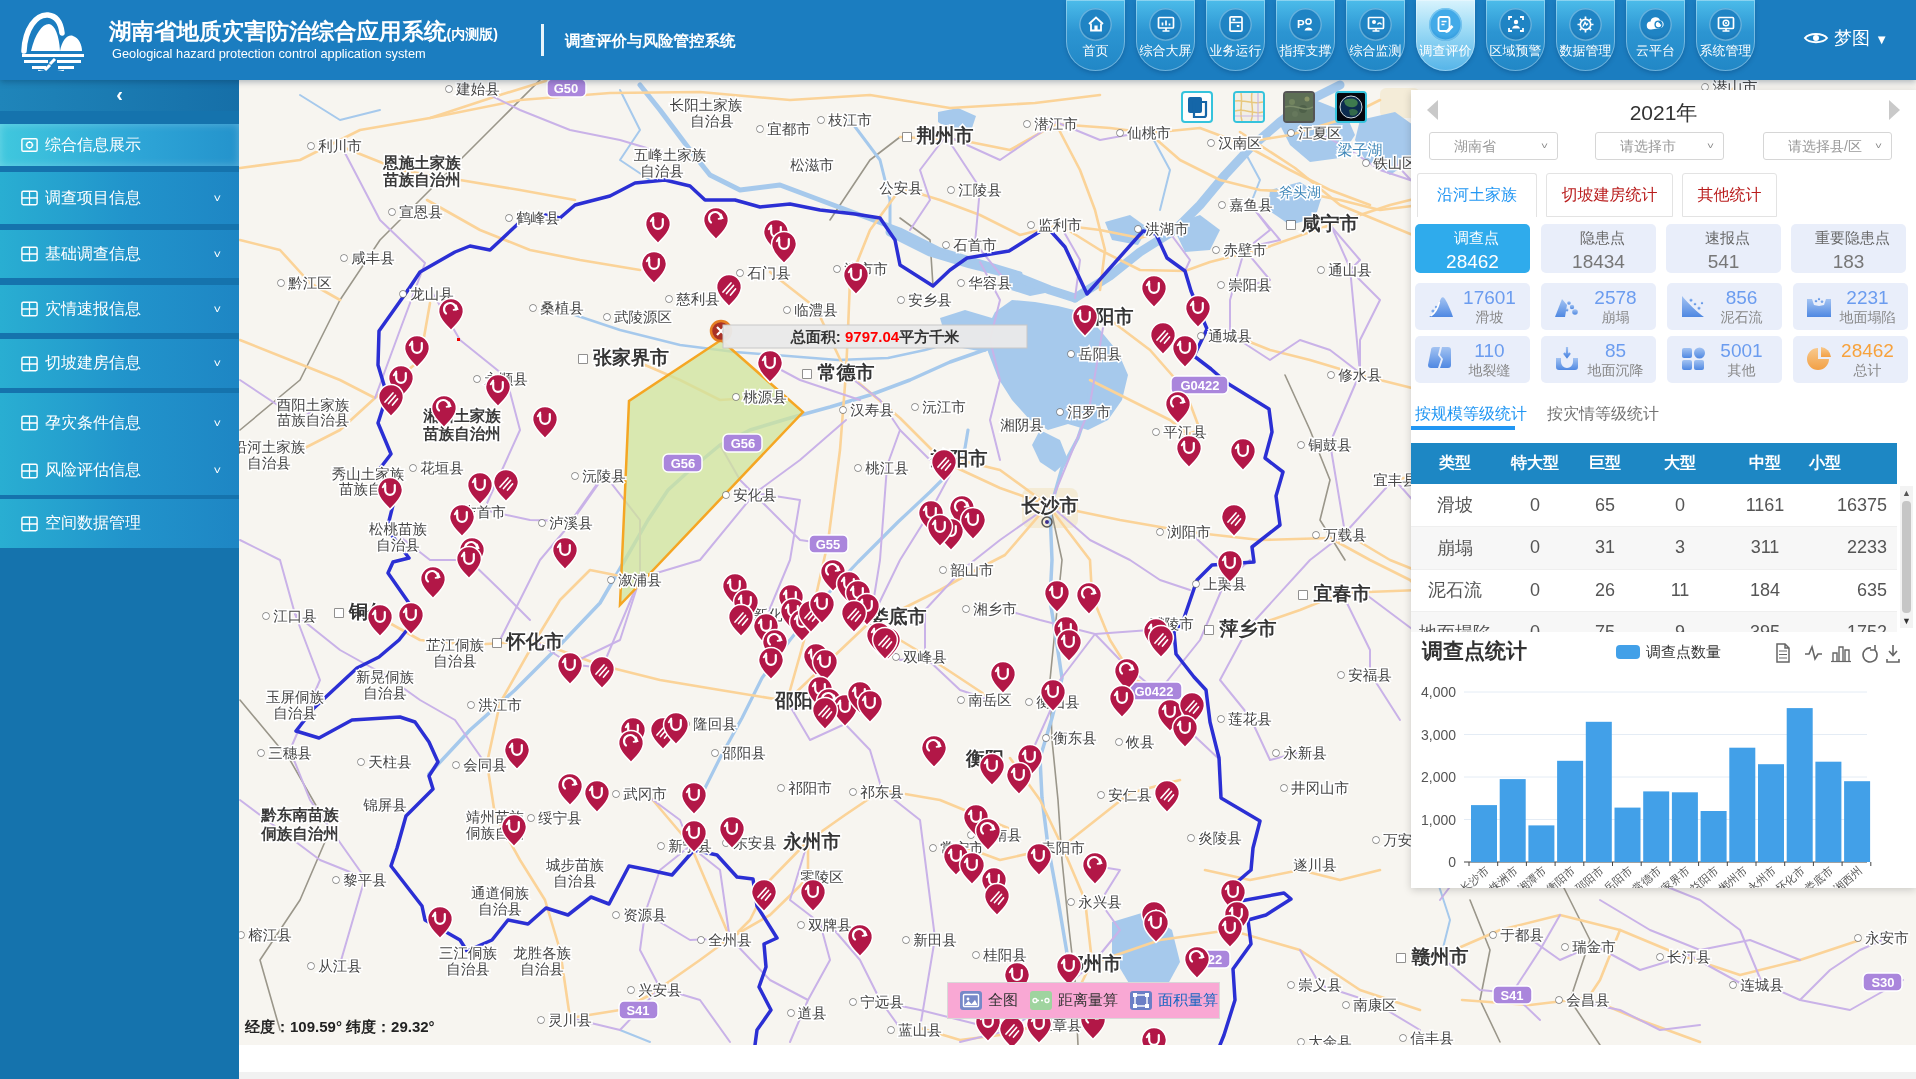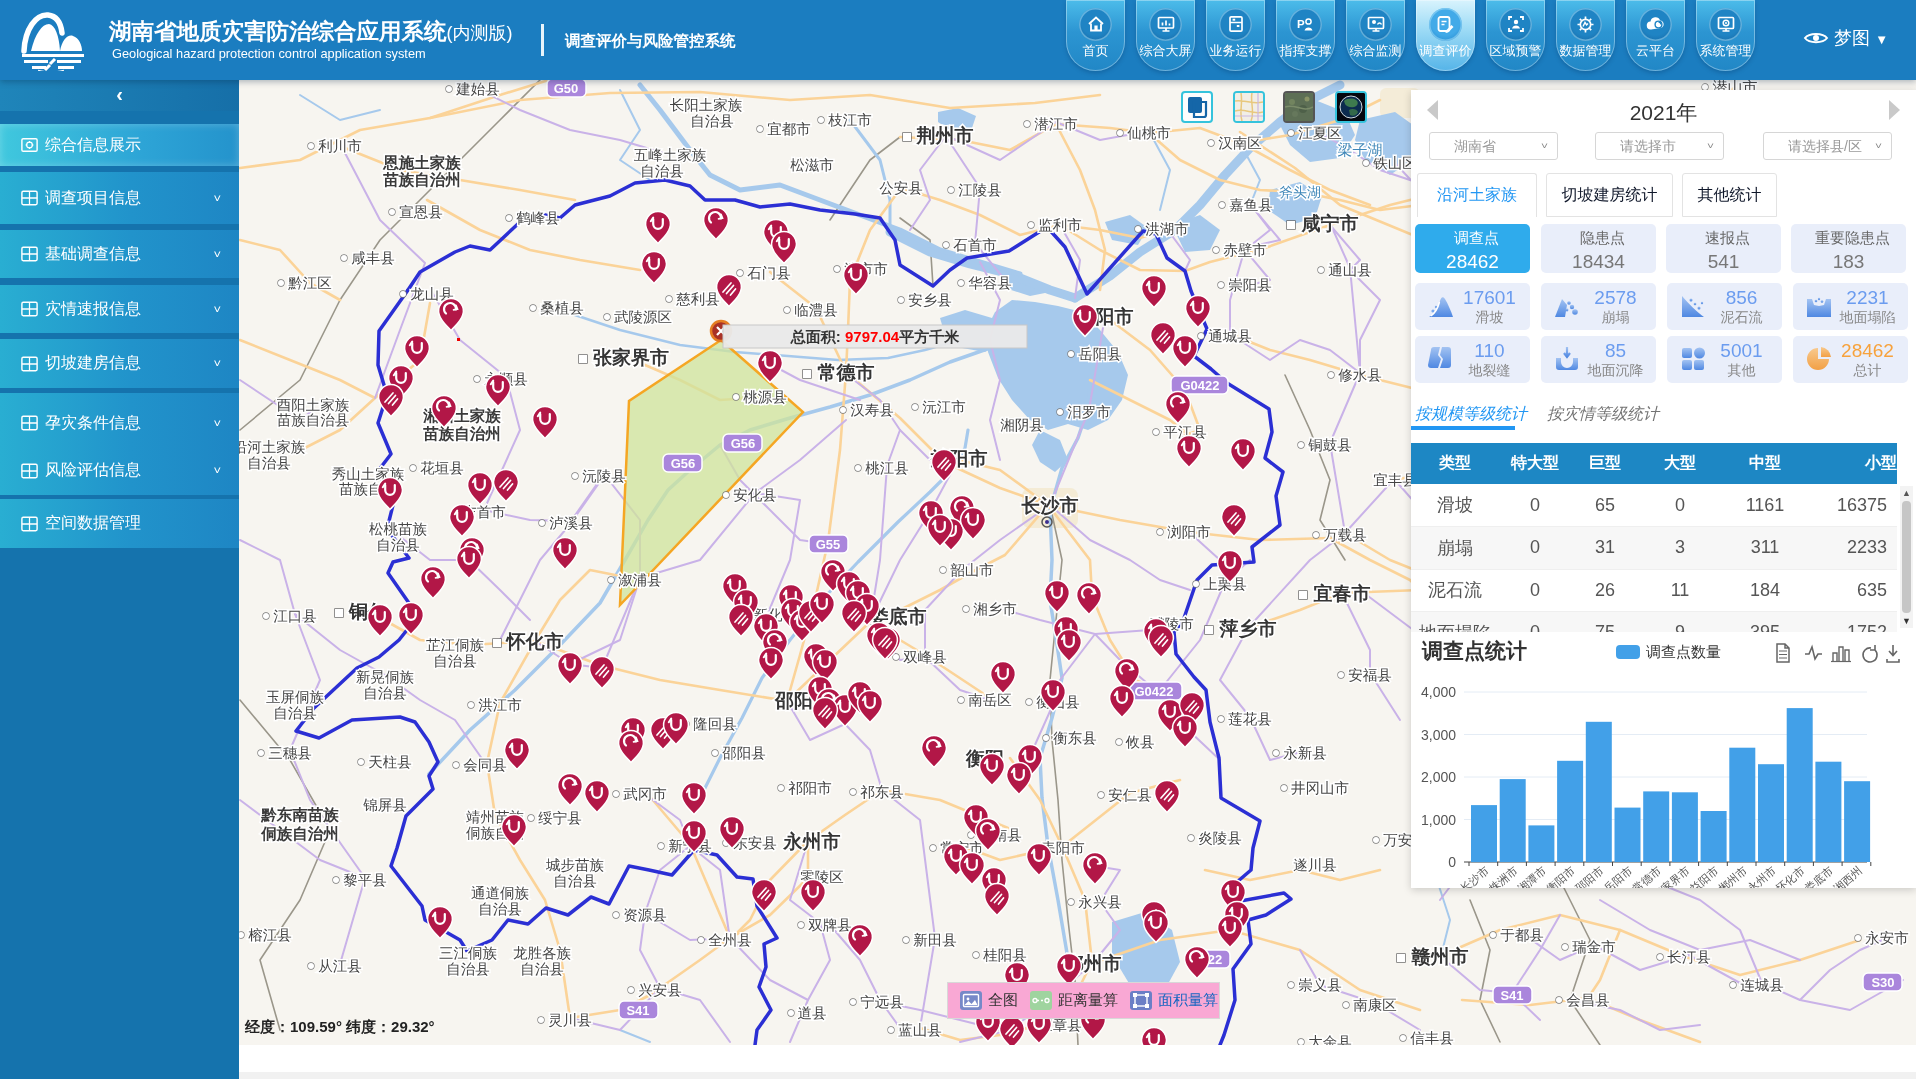--- a/index.html
+++ b/index.html
@@ -1,21 +1,21 @@
 <!DOCTYPE html>
 <html><head><meta charset="utf-8"><title>湖南省地质灾害防治综合应用系统</title>
 <style>
 *{margin:0;padding:0;box-sizing:border-box;font-family:"Liberation Sans",sans-serif;}
 html,body{width:1916px;height:1079px;overflow:hidden;background:#f0f0f0;}
 #app{position:relative;width:1916px;height:1079px;}
 
 #hdr{position:absolute;left:0;top:0;width:1916px;height:80px;background:#1b7dc0;z-index:30;box-shadow:0 2px 6px rgba(0,30,60,.3);}
 #logo{position:absolute;left:20px;top:9px;}
 #title{position:absolute;left:109px;top:16px;color:#fff;font-size:22.5px;font-weight:bold;white-space:nowrap;}
-#title .nc{font-size:18px;font-weight:normal;}
+#title .nc{font-size:14px;font-weight:bold;}
 #subtitle{position:absolute;left:112px;top:46px;color:#fff;font-size:12.8px;white-space:nowrap;}
 #hdiv{position:absolute;left:541px;top:24px;width:3px;height:32px;background:#e8f4fb;}
 #systext{position:absolute;left:565px;top:31px;color:#fff;font-size:15.5px;font-weight:bold;}
 .nav{position:absolute;top:0;width:59px;height:71px;border-radius:0 0 30px 30px;
  background:linear-gradient(180deg,#4cbcea 0%,#2c95d2 45%,#2187c6 100%);
  box-shadow:inset 0 0 0 1px rgba(255,255,255,.35),0 2px 4px rgba(0,40,80,.25);text-align:center;}
 .nav.act{background:linear-gradient(180deg,#d8f3fd 0%,#9fdcf6 40%,#55b4e8 100%);}
 .nav .cir{position:absolute;left:13px;top:8px;width:33px;height:33px;border-radius:50%;
  background:radial-gradient(circle at 50% 38%,#1f84c4 55%,#14639f 100%);
  box-shadow:inset 0 0 0 1.5px rgba(170,225,250,.5);}
@@ -48,35 +48,35 @@
 #panel{position:absolute;left:1411px;top:90px;width:505px;height:798px;background:#fff;z-index:20;box-shadow:0 2px 8px rgba(0,0,0,.18);overflow:hidden;}
 #yearbar{position:relative;height:40px;}
 #yearbar .yr{position:absolute;left:0;right:0;top:9px;text-align:center;font-size:21px;color:#333;}
 .arr{position:absolute;top:10px;width:0;height:0;border-top:10px solid transparent;border-bottom:10px solid transparent;}
 .arr.l{left:16px;border-right:11px solid #c9c9c9;}
 .arr.r{right:16px;border-left:11px solid #c9c9c9;}
 #selrow{position:relative;height:41px;}
 .sel{position:absolute;top:2px;width:129px;height:28px;border:1px solid #d6d6d6;border-radius:3px;font-size:14px;color:#999;line-height:27px;padding-left:24px;}
 .sel .sch{position:absolute;right:9px;top:0;color:#888;font-size:12px;transform:scaleY(.75);}
 #tabrow{position:relative;height:53px;}
-.ttab{position:absolute;top:2px;height:44px;border:1px solid #e3e3e3;border-radius:3px 3px 0 0;font-size:16px;color:#0f172a;text-align:center;line-height:42px;background:#fff;}
+.ttab{position:absolute;top:2px;height:44px;border:1px solid #e3e3e3;border-radius:3px 3px 0 0;font-size:16px;color:#b91c1c;text-align:center;line-height:42px;background:#fff;}
 .ttab.act{color:#2196f3;border-bottom:none;}
 #cards{position:relative;}
 .card{position:absolute;width:115px;height:49px;background:#e9eefa;border-radius:5px;text-align:center;}
 .card.blue{background:#2fabec;color:#fff;}
 .card .t1{font-size:15px;margin-top:5px;color:#666;padding-left:8px;}
 .card.blue .t1{color:#fff;}
 .card .t2{font-size:19px;margin-top:3px;color:#777;}
 .card.blue .t2{color:#fff;}
 .icard{position:absolute;width:115px;height:47px;background:#e9eefa;border-radius:5px;}
 .icard svg{position:absolute;left:11px;top:8px;}
 .icard .n{position:absolute;left:40px;right:6px;top:4px;text-align:center;font-size:19px;color:#6b9cef;}
 .icard .n.org{color:#f7a23c;}
 .icard .l{position:absolute;left:40px;right:6px;top:26px;text-align:center;font-size:14px;color:#888;}
-#subtabs{position:relative;height:43px;font-style:italic;}
+#subtabs{position:relative;height:43px;}
 #subtabs .st1{position:absolute;left:4px;top:4px;font-size:16px;color:#2196f3;}
 #subtabs .st2{position:absolute;left:136px;top:4px;font-size:16px;color:#737373;}
 #subtabs .uline{position:absolute;left:0px;top:26px;width:104px;height:3.5px;background:#2196f3;}
 table.dt{border-collapse:collapse;width:486px;margin-left:0px;table-layout:fixed;}
 table.dt th{background:#1d87c4;color:#fff;font-size:16px;font-weight:bold;height:41px;}
 table.dt td{font-size:18px;color:#555;height:42.5px;text-align:center;border-bottom:1px solid #efefef;}
 table.dt tr.alt td{background:#f7f7f7;}
 #tscroll{position:absolute;right:3px;top:396px;width:13px;height:142px;background:#f3f3f3;}
 #tscroll .thumb{position:absolute;left:2px;top:15px;width:9px;height:112px;background:#c6c6c6;border-radius:4px;}
 #chart{position:absolute;left:7px;top:542px;width:600px;height:256px;}
@@ -1040,21 +1040,21 @@
             <col style="width:88px">
             <col style="width:88px">
           </colgroup>
 <tbody>
             <tr>
               <th>类型</th>
               <th>特大型</th>
               <th>巨型</th>
               <th>大型</th>
               <th>中型</th>
-              <th style="text-align:right;">小型</th>
+              <th style="text-align:left;">小型</th>
             </tr>
             <tr>
               <td>滑坡</td>
               <td>0</td>
               <td>65</td>
               <td>0</td>
               <td>1161</td>
               <td style="text-align:right;padding-right:10px">16375</td>
             </tr>
             <tr class="alt">

